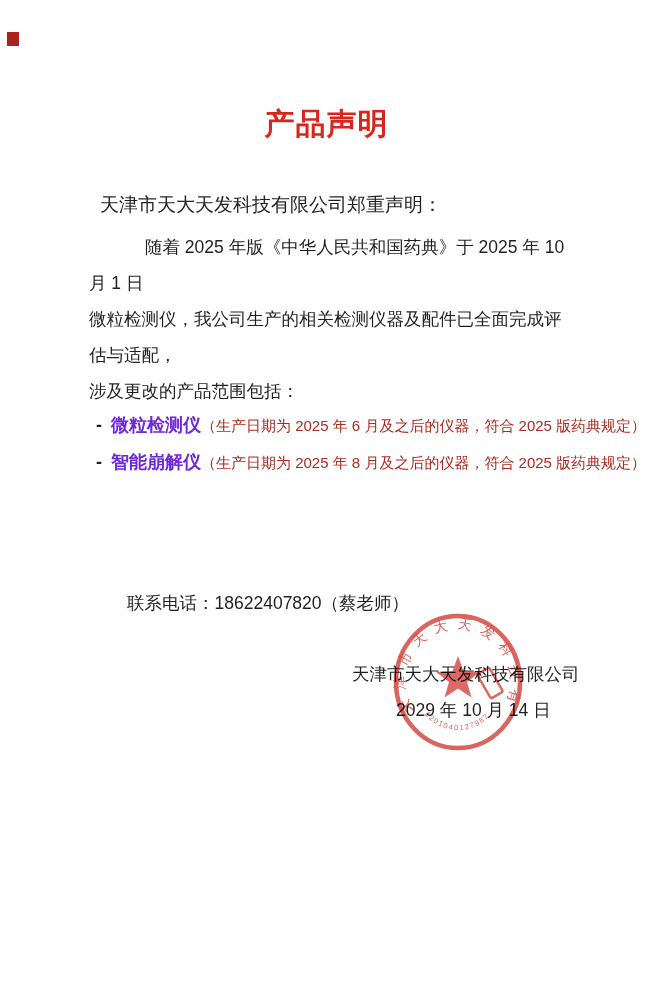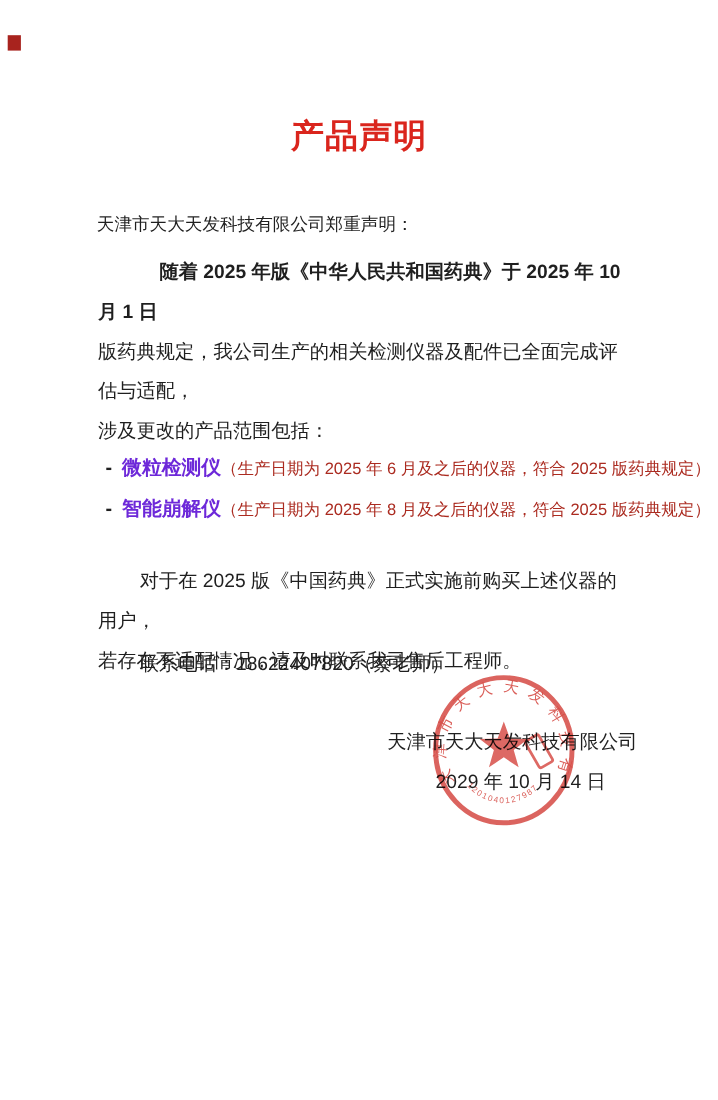--- a/index.html
+++ b/index.html
@@ -15,30 +15,30 @@
     position:absolute;left:7px;top:32px;width:12px;height:14px;
     background:#a8231e;
   }
   .title{
     position:absolute;left:0;right:0;top:104px;margin:0;
     text-align:center;
     font-size:30px;font-weight:bold;letter-spacing:1px;
     color:#da251d;
   }
   .opening{
-    position:absolute;left:88px;top:194px;
-    font-size:16px;line-height:22px;
+    position:absolute;left:100px;top:194px;
+    font-size:19px;line-height:22px;
   }
   .para{
     position:absolute;left:89px;width:482px;
     font-size:17.5px;line-height:36px;
   }
   .para1{top:229px;}
   .para2{top:510px;}
-  .para1 .ln.indent{text-indent:56px;font-weight:bold;}
+  .para1 .ln.indent{text-indent:56px;}
   .para2 .ln.indent{text-indent:38px;}
   .bullets{position:absolute;left:96px;top:415px;width:480px;}
   .bullet-row{height:37px;line-height:20px;white-space:nowrap;}
   .bullet-dash{font-size:18px;font-weight:bold;margin-right:9px;}
   .bullet-name{font-size:18px;font-weight:bold;color:#6d28d9;}
   .bullet-note{font-size:15px;color:#ab2b20;margin-top:20px;}
   .contact{
     position:absolute;left:127px;top:592px;
     font-size:17.5px;line-height:22px;text-align:right;
   }
@@ -62,37 +62,33 @@
 <div class="page">
 
   <div class="corner-mark"></div>
 
   <h1 class="title">产品声明</h1>
 
   <div class="opening">天津市天大天发科技有限公司郑重声明：</div>
 
   <div class="para para1">
     <div class="ln indent">随着 2025 年版《中华人民共和国药典》于 2025 年 10 月 1 日</div>
-    <div class="ln">版药典规定，我公司生产的相关检测仪器及配件已全面完成评估与适配，</div>
+    <div class="ln">微粒检测仪，我公司生产的相关检测仪器及配件已全面完成评估与适配，</div>
     <div class="ln">涉及更改的产品范围包括：</div>
   </div>
 
   <div class="bullets">
     <div class="bullet-row">
       <span class="bullet-dash">-</span><span class="bullet-name">微粒检测仪</span><span class="bullet-note">（生产日期为 2025 年 6 月及之后的仪器，符合 2025 版药典规定）</span>
     </div>
     <div class="bullet-row">
       <span class="bullet-dash">-</span><span class="bullet-name">智能崩解仪</span><span class="bullet-note">（生产日期为 2025 年 8 月及之后的仪器，符合 2025 版药典规定）</span>
     </div>
   </div>
 
-  <div class="para para2">
-    <div class="ln indent">对于在 2025 版《中国药典》正式实施前购买上述仪器的用户，</div>
-    <div class="ln">若存在不适配情况，请及时联系我司售后工程师。</div>
-  </div>
 
   <div class="contact">联系电话：18622407820（蔡老师）</div>
 
   <div class="sig-company">天津市天大天发科技有限公司</div>
   <div class="sig-date">2029 年 10 月 14 日</div>
 
   <svg class="seal" viewBox="0 0 140 146" xmlns="http://www.w3.org/2000/svg">
     <defs>
       <path id="sealArcTop" d="M 26.6,103.4 A 53,53 0 1 1 113.4,103.4" fill="none"></path>
       <path id="sealArcBottom" d="M 33,100.5 A 45,48 0 0 0 107,100.5" fill="none"></path>

